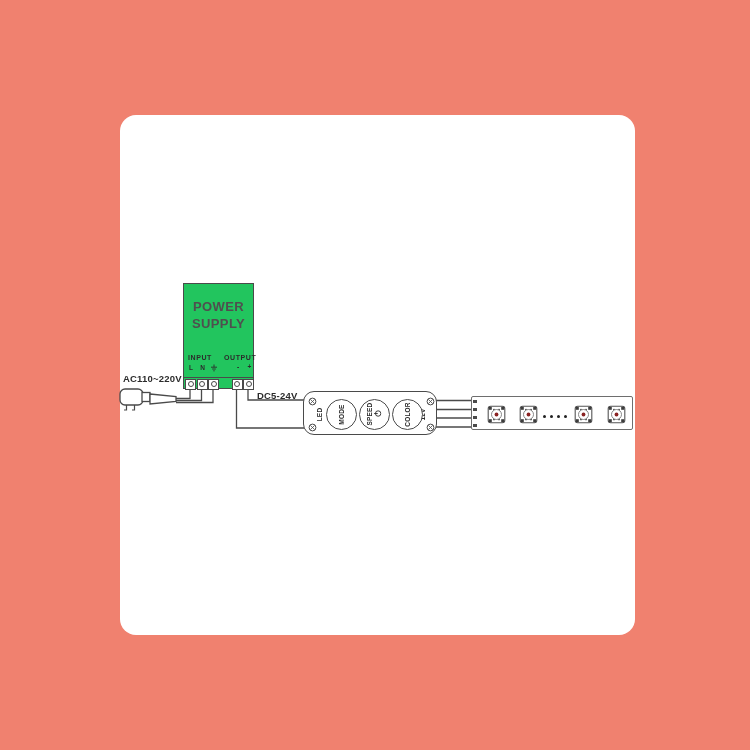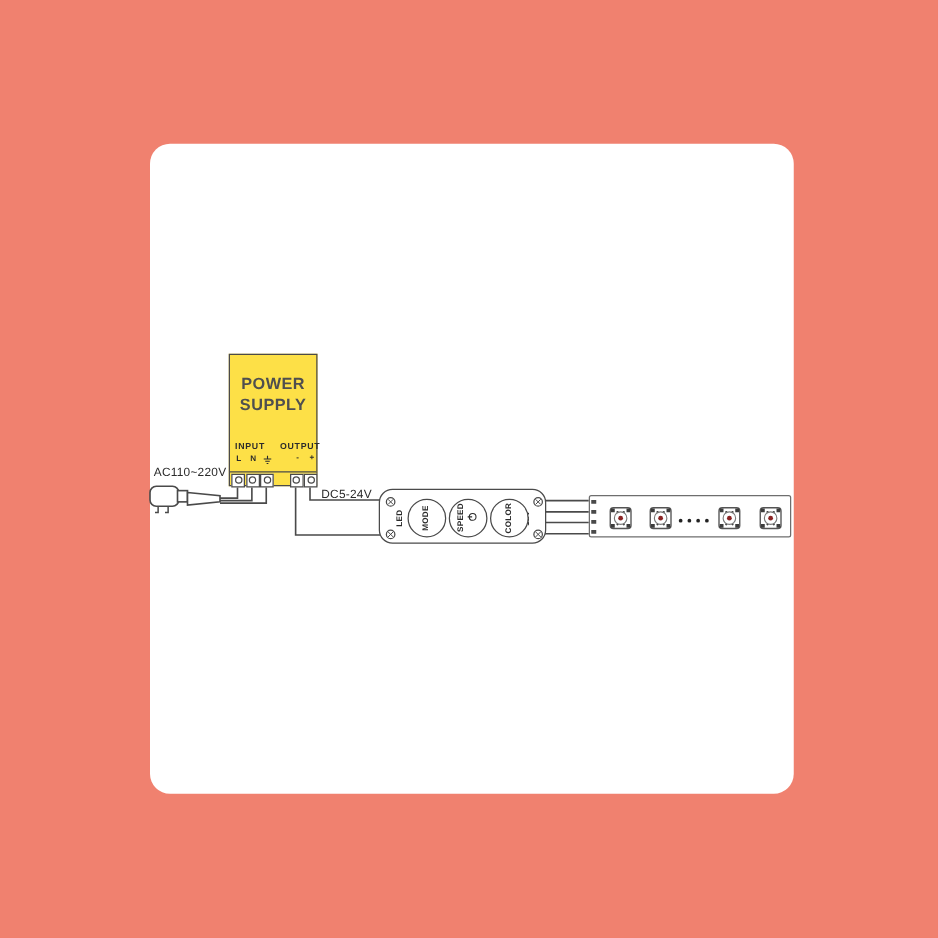--- a/index.html
+++ b/index.html
@@ -6,31 +6,31 @@
     --background:#F0816F; --card:#FFFFFF; --line:#4A4A4A; --text:#2B2B2B;
     --soft-text:#555555; --led-red:#8A2323;
   }
   *{margin:0;padding:0;box-sizing:border-box;}
   body{font-family:"Liberation Sans",sans-serif;background:var(--background);}
   .stage{position:relative;width:750px;height:750px;background:var(--background);overflow:hidden;}
   .card{position:absolute;left:120px;top:115px;width:515px;height:520px;background:var(--card);border-radius:16px;}
   .wires{position:absolute;left:0;top:0;width:750px;height:750px;pointer-events:none;}
 
   
-  .psu{position:absolute;left:183px;top:283px;width:71px;height:106px;border:1.5px solid var(--line);background:#fde047;}
+  .psu{position:absolute;left:183px;top:283px;width:71px;height:106px;border:1.5px solid var(--line);background:#22c55e;}
   .psu-title{position:absolute;left:0;top:15px;width:100%;text-align:center;font-size:13px;line-height:1.3;
     font-weight:bold;color:#4f4f4f;letter-spacing:.4px;white-space:pre-line;}
   .grp-label{position:absolute;font-size:7px;font-weight:bold;color:var(--text);letter-spacing:.6px;text-align:center;}
   .pin{position:absolute;font-size:6.5px;font-weight:bold;color:var(--text);text-align:center;width:8px;}
   .tdivider{position:absolute;left:0;top:93px;width:100%;height:1.4px;background:var(--line);}
   .term{position:absolute;top:94.5px;width:11px;height:11px;border:1.2px solid var(--line);background:#fff;
     display:flex;align-items:center;justify-content:center;}
   .term .circle{width:6px;height:6px;border:1.1px solid var(--line);border-radius:50%;}
 
-  .volt-label{position:absolute;font-size:9.5px;font-weight:normal;color:var(--text);letter-spacing:.2px;white-space:nowrap;}
+  .volt-label{position:absolute;font-size:9.5px;font-weight:bold;color:var(--text);letter-spacing:.2px;white-space:nowrap;}
 
   
   .ctrl{position:absolute;left:303px;top:391px;width:134px;height:44px;border:1.4px solid var(--line);
     border-radius:11px;background:#fff;}
   .screw{position:absolute;width:9px;height:9px;}
   .vlabel{position:absolute;width:16px;height:22px;display:flex;align-items:center;justify-content:center;}
   .vlabel span{transform:rotate(-90deg);white-space:nowrap;font-size:6.5px;font-weight:bold;color:var(--text);letter-spacing:.2px;}
   .cbtn{position:absolute;top:6.5px;width:31px;height:31px;border:1.2px solid var(--line);border-radius:50%;
     background:#fff;display:flex;align-items:center;justify-content:center;}
   .cbtn .rot{transform:rotate(-90deg);display:flex;flex-direction:column;align-items:center;gap:1px;}

